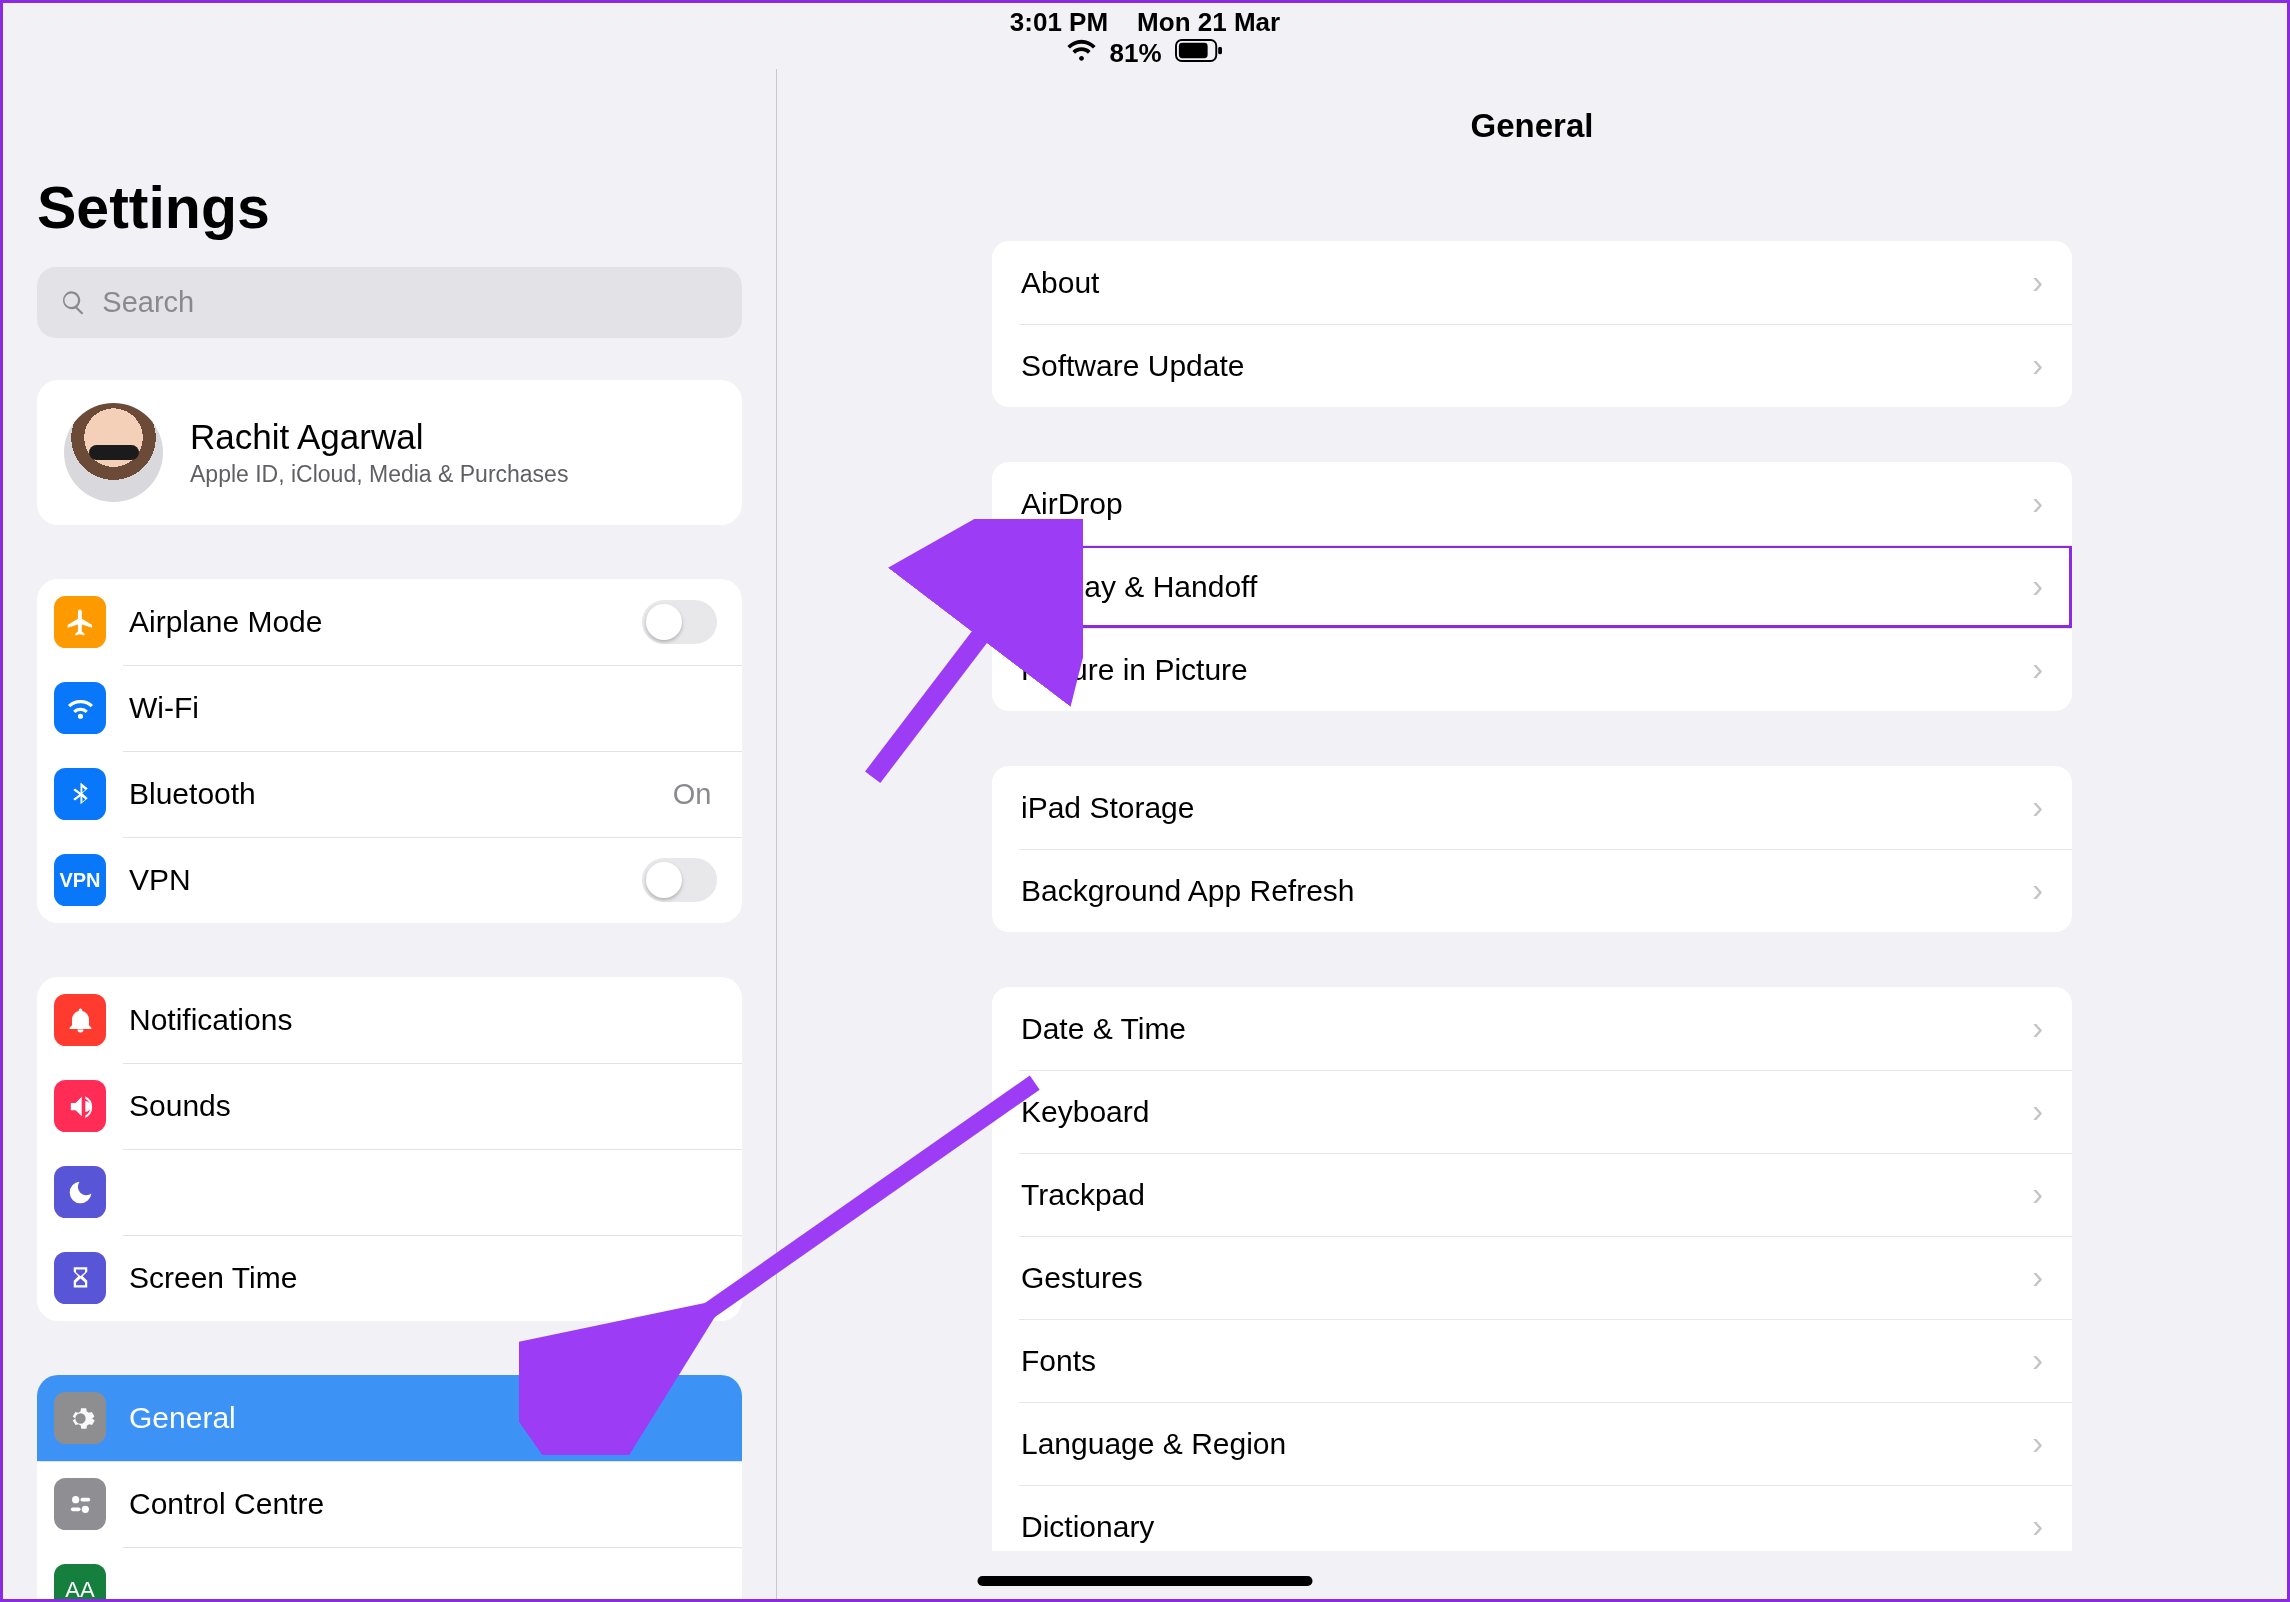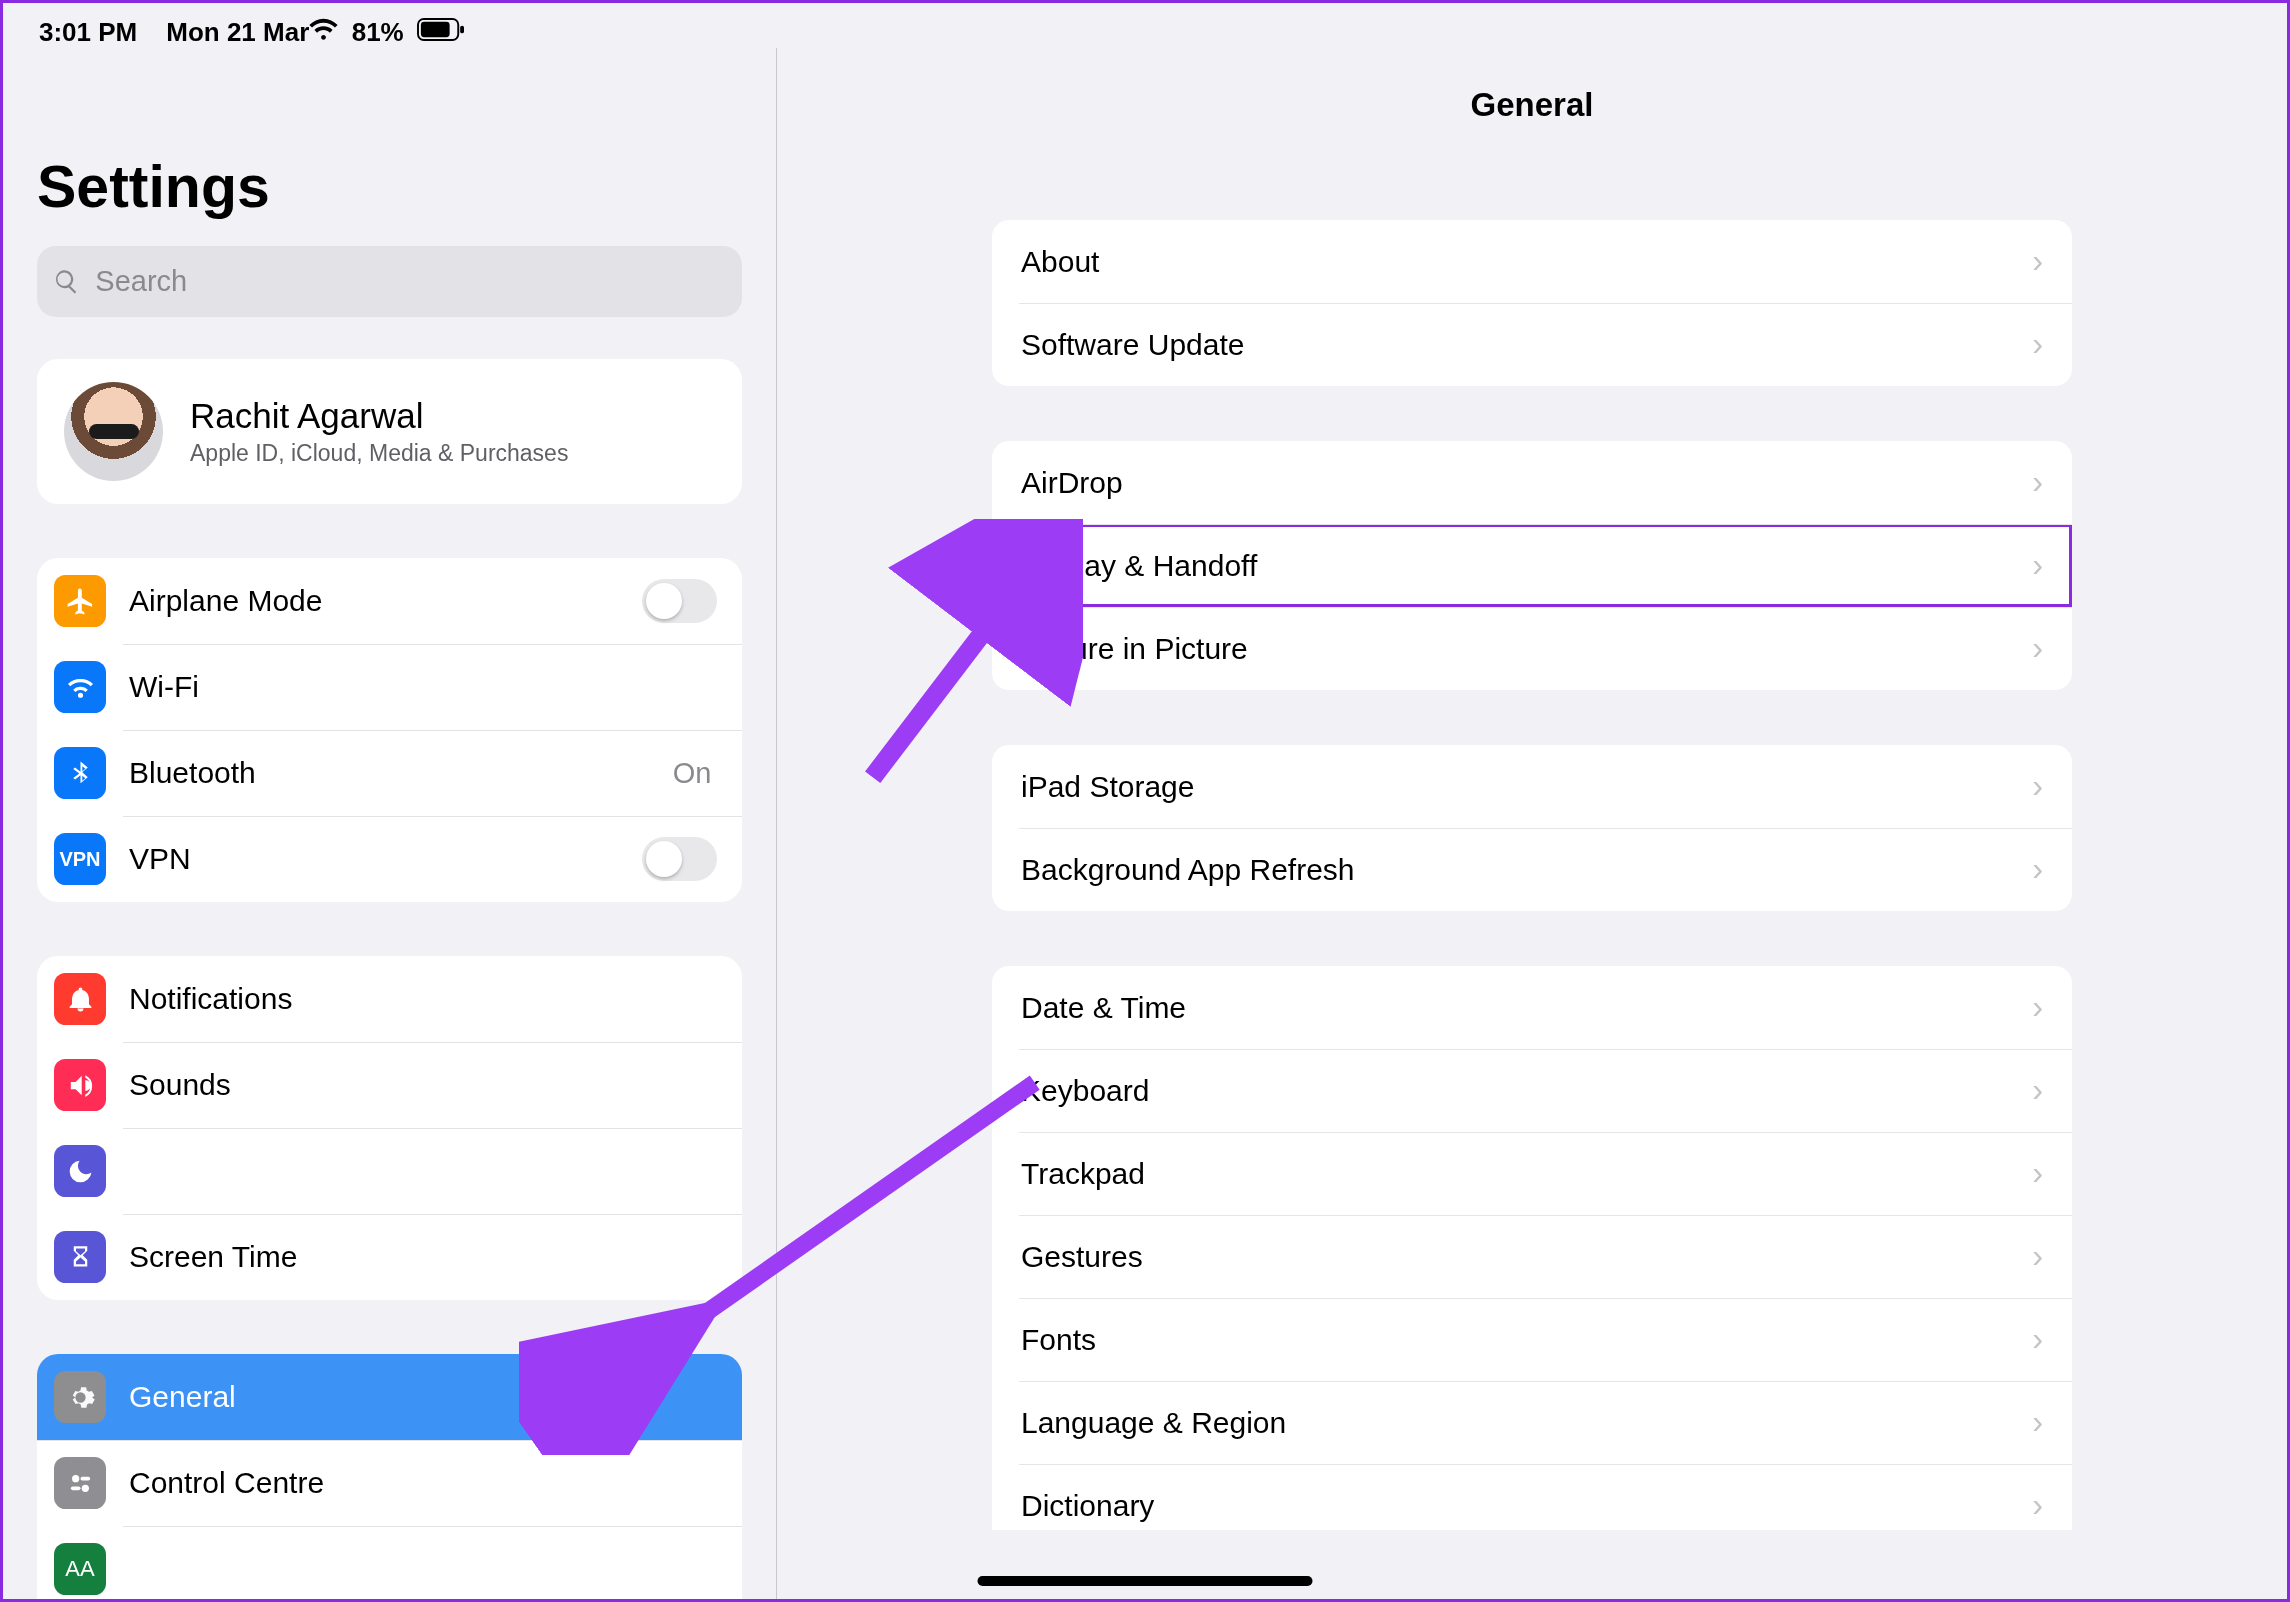--- a/index.html
+++ b/index.html
@@ -8,26 +8,27 @@
     background: #f2f2f6;
     width: 2290px;
     height: 1602px;
     position: relative;
     border: 3.8px solid #8a2be2;
     overflow: hidden;
   }
   
   .status-bar {
     display: flex;
-    justify-content: flex-start;
+    justify-content: flex-end;
     align-items: center;
-    padding: 14px 36px 0 36px;
+    padding: 4px 36px 0 36px;
     font-size: 26px;
     font-weight: 600;
     color: #000;
+    flex-direction: column;
   }
   .status-left { display:flex; gap:29px; }
   .status-right { display:flex; align-items:center; gap:13.4px; }
   .wifi-icon { width:29px; height:23px; }
   .battery-icon { width:48px; height:23px; }
 
   
   .panes { display:flex; height: calc(100% - 43px); }
   .sidebar {
     width: 774px;
@@ -48,21 +49,21 @@
   }
 
   .sidebar h1 {
     font-size: 59px;
     font-weight: 800;
     margin-bottom: 25px;
   }
   .search {
     background: #e2e2e7;
     border-radius: 19px;
-    padding: 19px 16px;
+    padding: 19px 23px;
     display:flex;
     align-items:center;
     gap:15.3px;
     color:#8a8a8e;
     font-size:29px;
     margin-bottom: 42px;
   }
   .search svg { width:27px; height:27px; fill:#8a8a8e; }
 
   .card {

